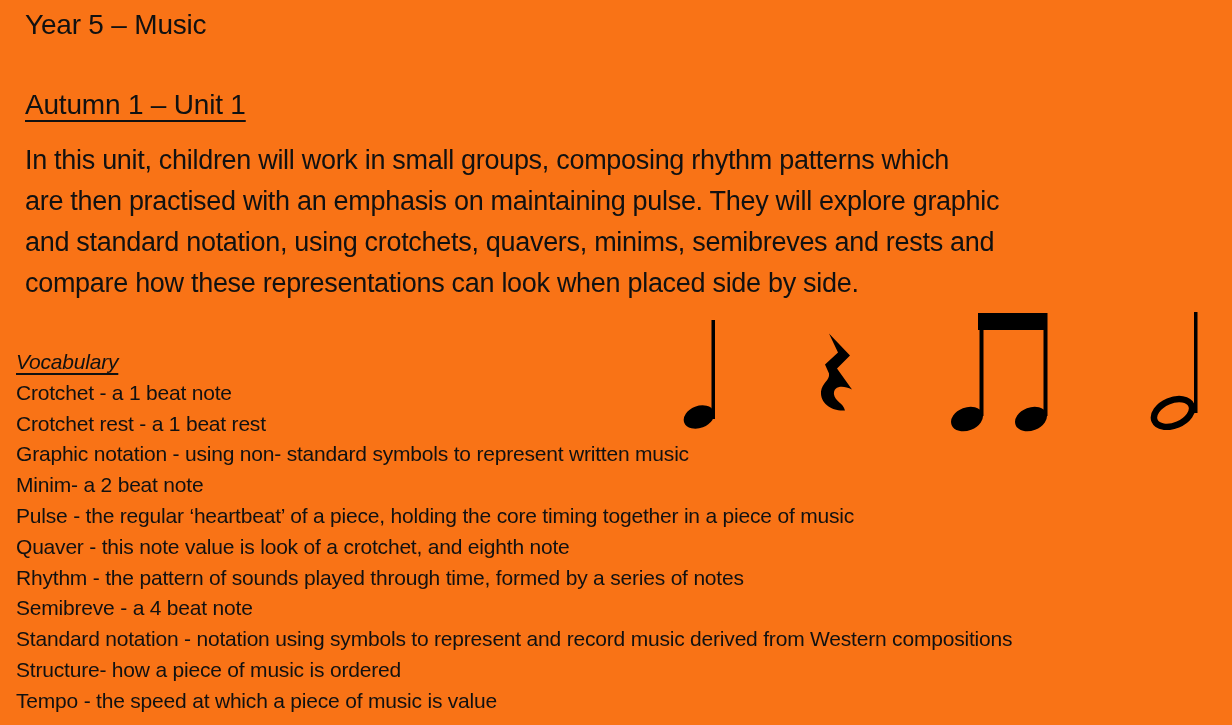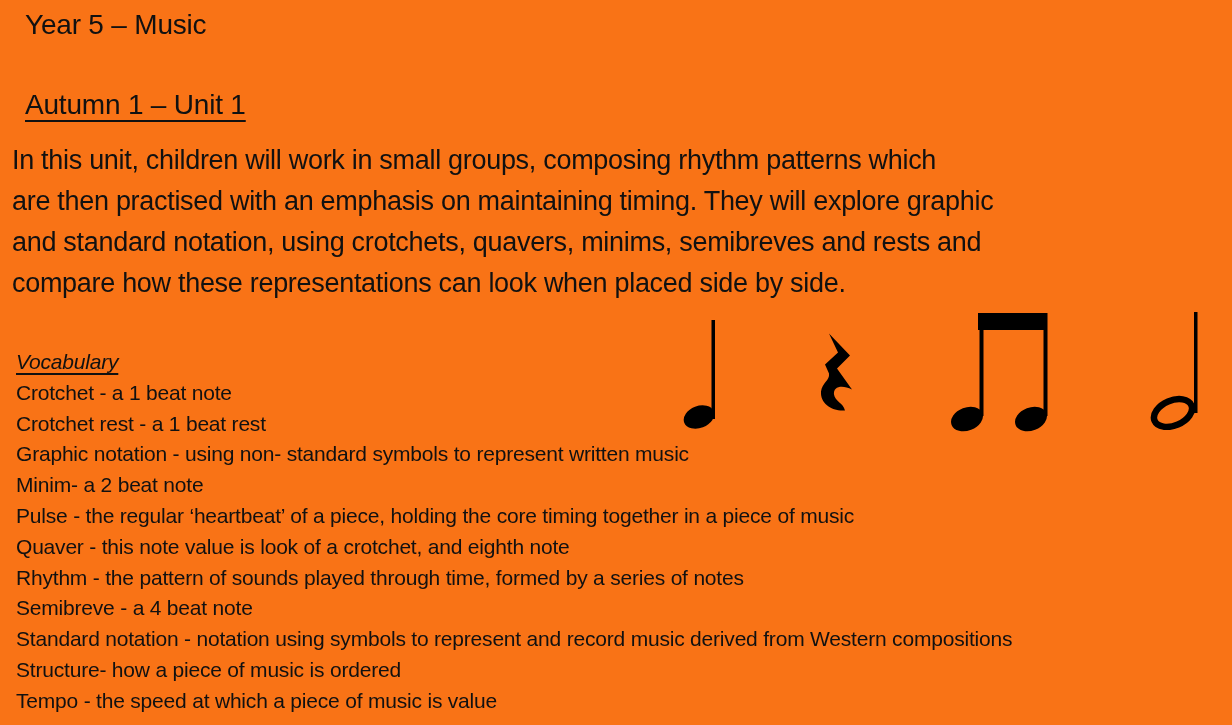--- a/index.html
+++ b/index.html
@@ -32,21 +32,21 @@
     font-size: 28px;
     line-height: 34px;
     letter-spacing: -0.2px;
     white-space: nowrap;
     text-decoration: underline;
     text-decoration-thickness: 2px;
     text-underline-offset: 6px;
   }
   .intro {
     position: absolute;
-    left: 12px;
+    left: 25px;
     top: 140px;
     width: 1195px;
     font-size: 27px;
     line-height: 41px;
     letter-spacing: -0.3px;
   }
   .intro .line { white-space: nowrap; }
   .vocab {
     position: absolute;
     left: 16px;
@@ -83,21 +83,21 @@
 <body>
 
 <div id="page">
 
   <div class="doc-title">Year 5 – Music</div>
 
   <div class="section-heading">Autumn 1 – Unit 1</div>
 
   <div class="intro">
     <div class="line">In this unit, children will work in small groups, composing rhythm patterns which</div>
-    <div class="line">are then practised with an emphasis on maintaining timing. They will explore graphic</div>
+    <div class="line">are then practised with an emphasis on maintaining pulse. They will explore graphic</div>
     <div class="line">and standard notation, using crotchets, quavers, minims, semibreves and rests and</div>
     <div class="line">compare how these representations can look when placed side by side.</div>
   </div>
 
   <div class="symbols">
 
     <div class="symbol sym-crotchet">
       <svg viewBox="0 0 34 112" xmlns="http://www.w3.org/2000/svg" fill="#000000">
         <rect x="28.5" y="2" width="3.5" height="99"></rect>
         <ellipse cx="16" cy="99" rx="15.8" ry="11" transform="rotate(-21 16 99)"></ellipse>

